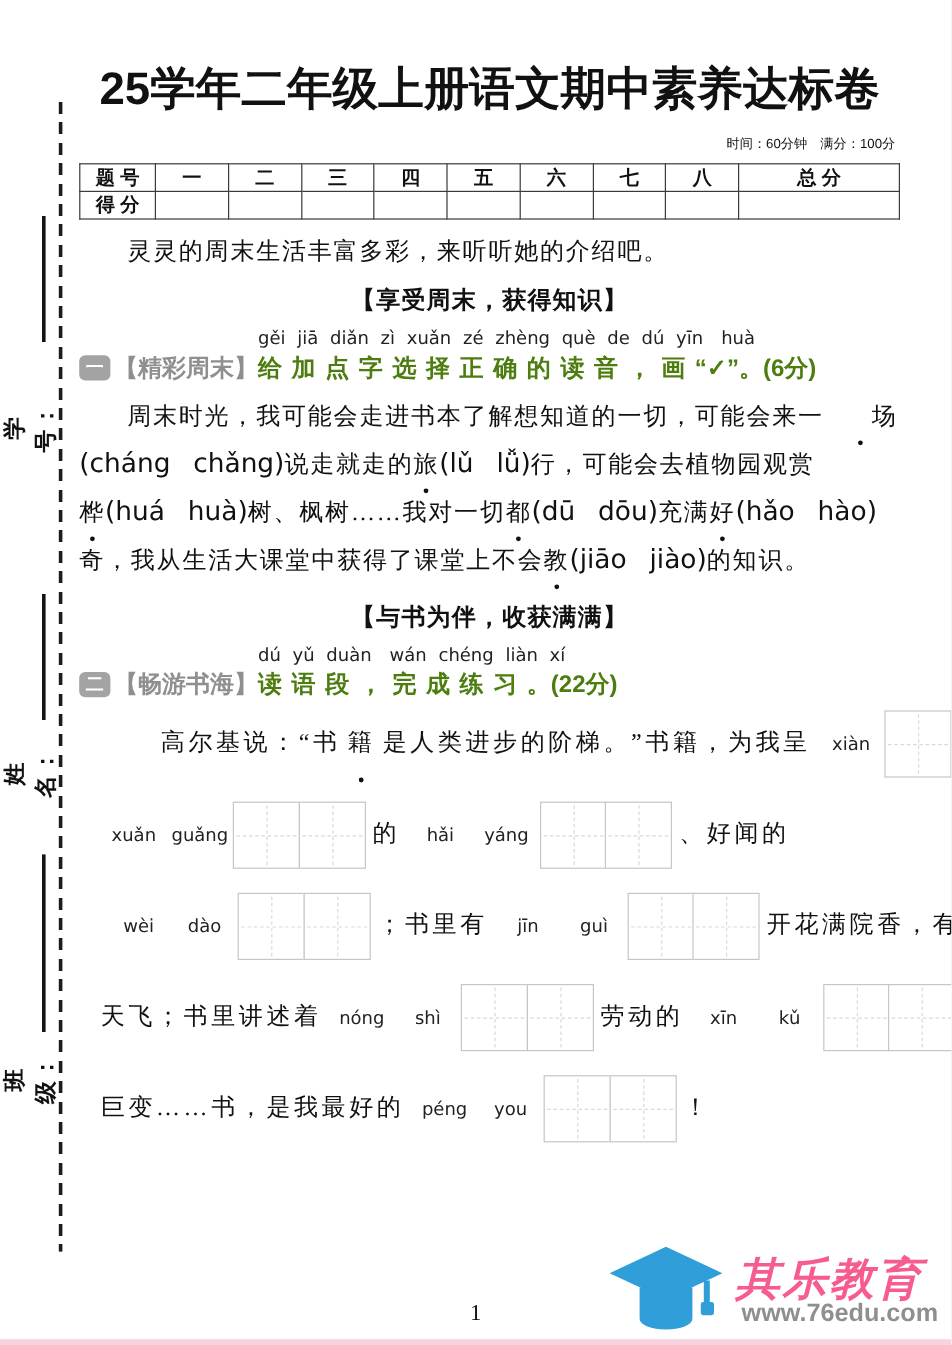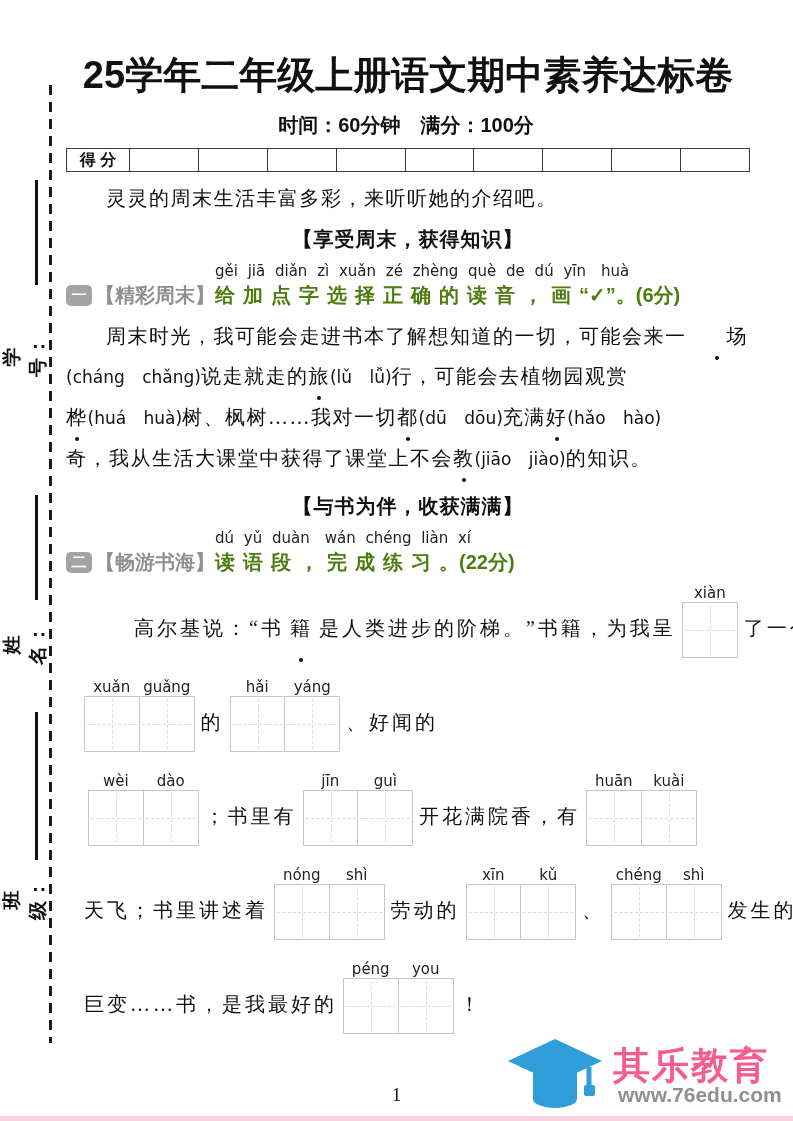--- a/index.html
+++ b/index.html
@@ -10,21 +10,21 @@
   .seal-dash{position:absolute;left:49px;top:85px;width:3px;height:958px;
     background:repeating-linear-gradient(180deg,#1c1c1c 0 10px,transparent 10px 17px);}
   .m-label{position:absolute;left:-6px;width:62px;text-align:center;
     font-family:"Liberation Serif",serif;font-size:19px;font-weight:bold;letter-spacing:2px;
     transform:rotate(-90deg);}
   .blank-line{position:absolute;left:35px;width:2.5px;background:#151515;}
 
   
   .content{position:absolute;left:66px;top:50px;width:684px;}
   .title{font-size:38px;font-weight:bold;text-align:center;line-height:50px;letter-spacing:0;}
-  .info{margin-top:12px;text-align:center;font-weight:bold;font-size:20px;padding-right:4px;}
+  .info{margin-top:12px;text-align:right;font-weight:normal;font-size:11px;padding-right:4px;}
 
   table.score{margin-top:9px;width:100%;border-collapse:collapse;}
   table.score td{border:1.6px solid #3a3a3a;height:22px;text-align:center;
     font-weight:bold;font-size:16px;padding:0;}
   table.score td.first{width:62px;}
 
   .intro{margin-top:13px;font-family:"Liberation Serif",serif;font-size:20px;
     text-indent:2em;letter-spacing:1.5px;}
   .banner{margin-top:14px;text-align:center;font-weight:bold;font-size:20px;letter-spacing:1px;}
 
@@ -37,50 +37,50 @@
     display:flex;align-items:center;justify-content:center;}
   .q-tag{font-size:20px;font-weight:bold;color:var(--tag-gray,#8f8f8f);}
   .q-main{font-size:20px;font-weight:bold;color:#4d7c0f;}
   .spread{letter-spacing:8px;}
 
   
   .paragraph{margin-top:7px;}
   .para-line{font-family:"Liberation Serif",serif;font-size:20px;line-height:40px;
     letter-spacing:1.5px;white-space:nowrap;}
   .para-line:first-child{text-indent:2em;}
-  .py{font-family:"DejaVu Sans",sans-serif;font-size:17px;letter-spacing:0;word-spacing:12px;}
+  .py{font-family:"DejaVu Sans",sans-serif;font-size:22px;letter-spacing:0;word-spacing:12px;}
   .dot{position:relative;display:inline-block;}
   .dot::after{content:"";position:absolute;left:50%;bottom:-4px;width:4px;height:4px;
     border-radius:50%;background:#111;transform:translateX(-50%);}
 
   
   .passage{margin-top:8px;}
   .prow{display:flex;align-items:flex-end;gap:6px;margin-bottom:20px;white-space:nowrap;padding-left:18px;}
   .prow .ptext{font-family:"Liberation Serif",serif;font-size:20px;letter-spacing:3px;padding-bottom:16px;text-align:center;}
   .prow[data-row="0"]{padding-left:68px;}
   .prow[data-row="1"] .ptext:first-child{letter-spacing:7px;}
   .prow[data-row="2"]{padding-left:22px;}
-  .wbox-wrap{display:inline-flex;flex-direction:column;align-items:center;}
+  .wbox-wrap{display:inline-flex;flex-direction:row;align-items:center;}
   .wbox-pinyin{display:flex;}
   .wbox-pinyin span{width:55px;text-align:center;font-family:"DejaVu Sans",sans-serif;
     font-size:15px;color:#222;}
   .cells{display:flex;}
   .cell{width:54px;height:54px;border:1.5px solid var(--box-border,#c6c6c6);
     position:relative;margin-left:-1.5px;background:#fff;}
   .cell:first-child{margin-left:0;}
   .cell::before{content:"";position:absolute;left:50%;top:2px;bottom:2px;border-left:1px dashed #d9d9d9;}
   .cell::after{content:"";position:absolute;top:50%;left:2px;right:2px;border-top:1px dashed #d9d9d9;}
 
   
   .page-num{position:absolute;left:0;right:0;top:1084px;text-align:center;
     font-family:"Liberation Serif",serif;font-size:19px;}
   .logo{position:absolute;left:505px;top:1033px;width:288px;height:83px;}
   .logo svg{position:absolute;left:0;top:4px;}
   .brand{position:absolute;left:108px;top:8px;font-size:37px;font-weight:bold;
-    color:var(--brand-pink,#f75c8f);letter-spacing:2px;white-space:nowrap;}
+    color:var(--brand-pink,#f75c8f);letter-spacing:2px;white-space:nowrap;font-style:italic;}
   .url{position:absolute;left:113px;top:50px;font-size:21px;font-weight:bold;
     color:var(--url-gray,#8f8f8f);white-space:nowrap;}
   .pink-strip{position:absolute;left:0;bottom:0;width:100%;height:5px;background:#f8d3df;}
 </style>
 </head>
 <body>
 
 <div class="page">
 
   <div class="seal-dash"></div>
@@ -91,20 +91,32 @@
   <div class="m-label" style="top:873px">班级：</div>
   <div class="blank-line" style="top:712px;height:148px"></div>
 
   <div class="content">
 
     <div class="title">25学年二年级上册语文期中素养达标卷</div>
     <div class="info">时间：60分钟　满分：100分</div>
 
     <table class="score" id="score-table">
         <tbody>
+          <tr>
+            <td class="first">题 号</td>
+            <td>一</td>
+            <td>二</td>
+            <td>三</td>
+            <td>四</td>
+            <td>五</td>
+            <td>六</td>
+            <td>七</td>
+            <td>八</td>
+            <td>总 分</td>
+          </tr>
           <tr>
             <td class="first">得 分</td>
             <td></td>
             <td></td>
             <td></td>
             <td></td>
             <td></td>
             <td></td>
             <td></td>
             <td></td>

